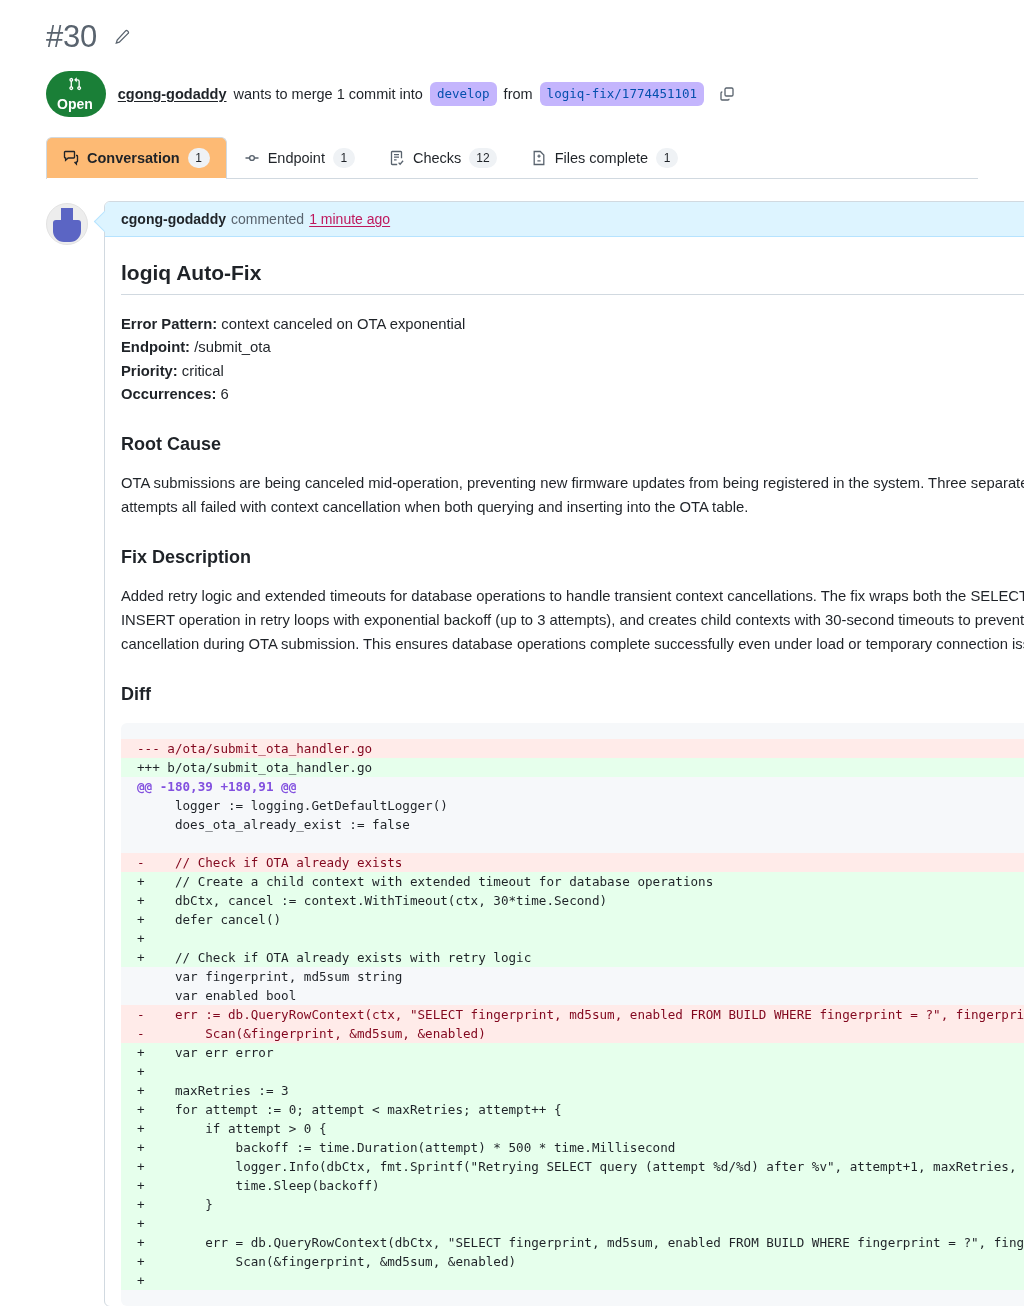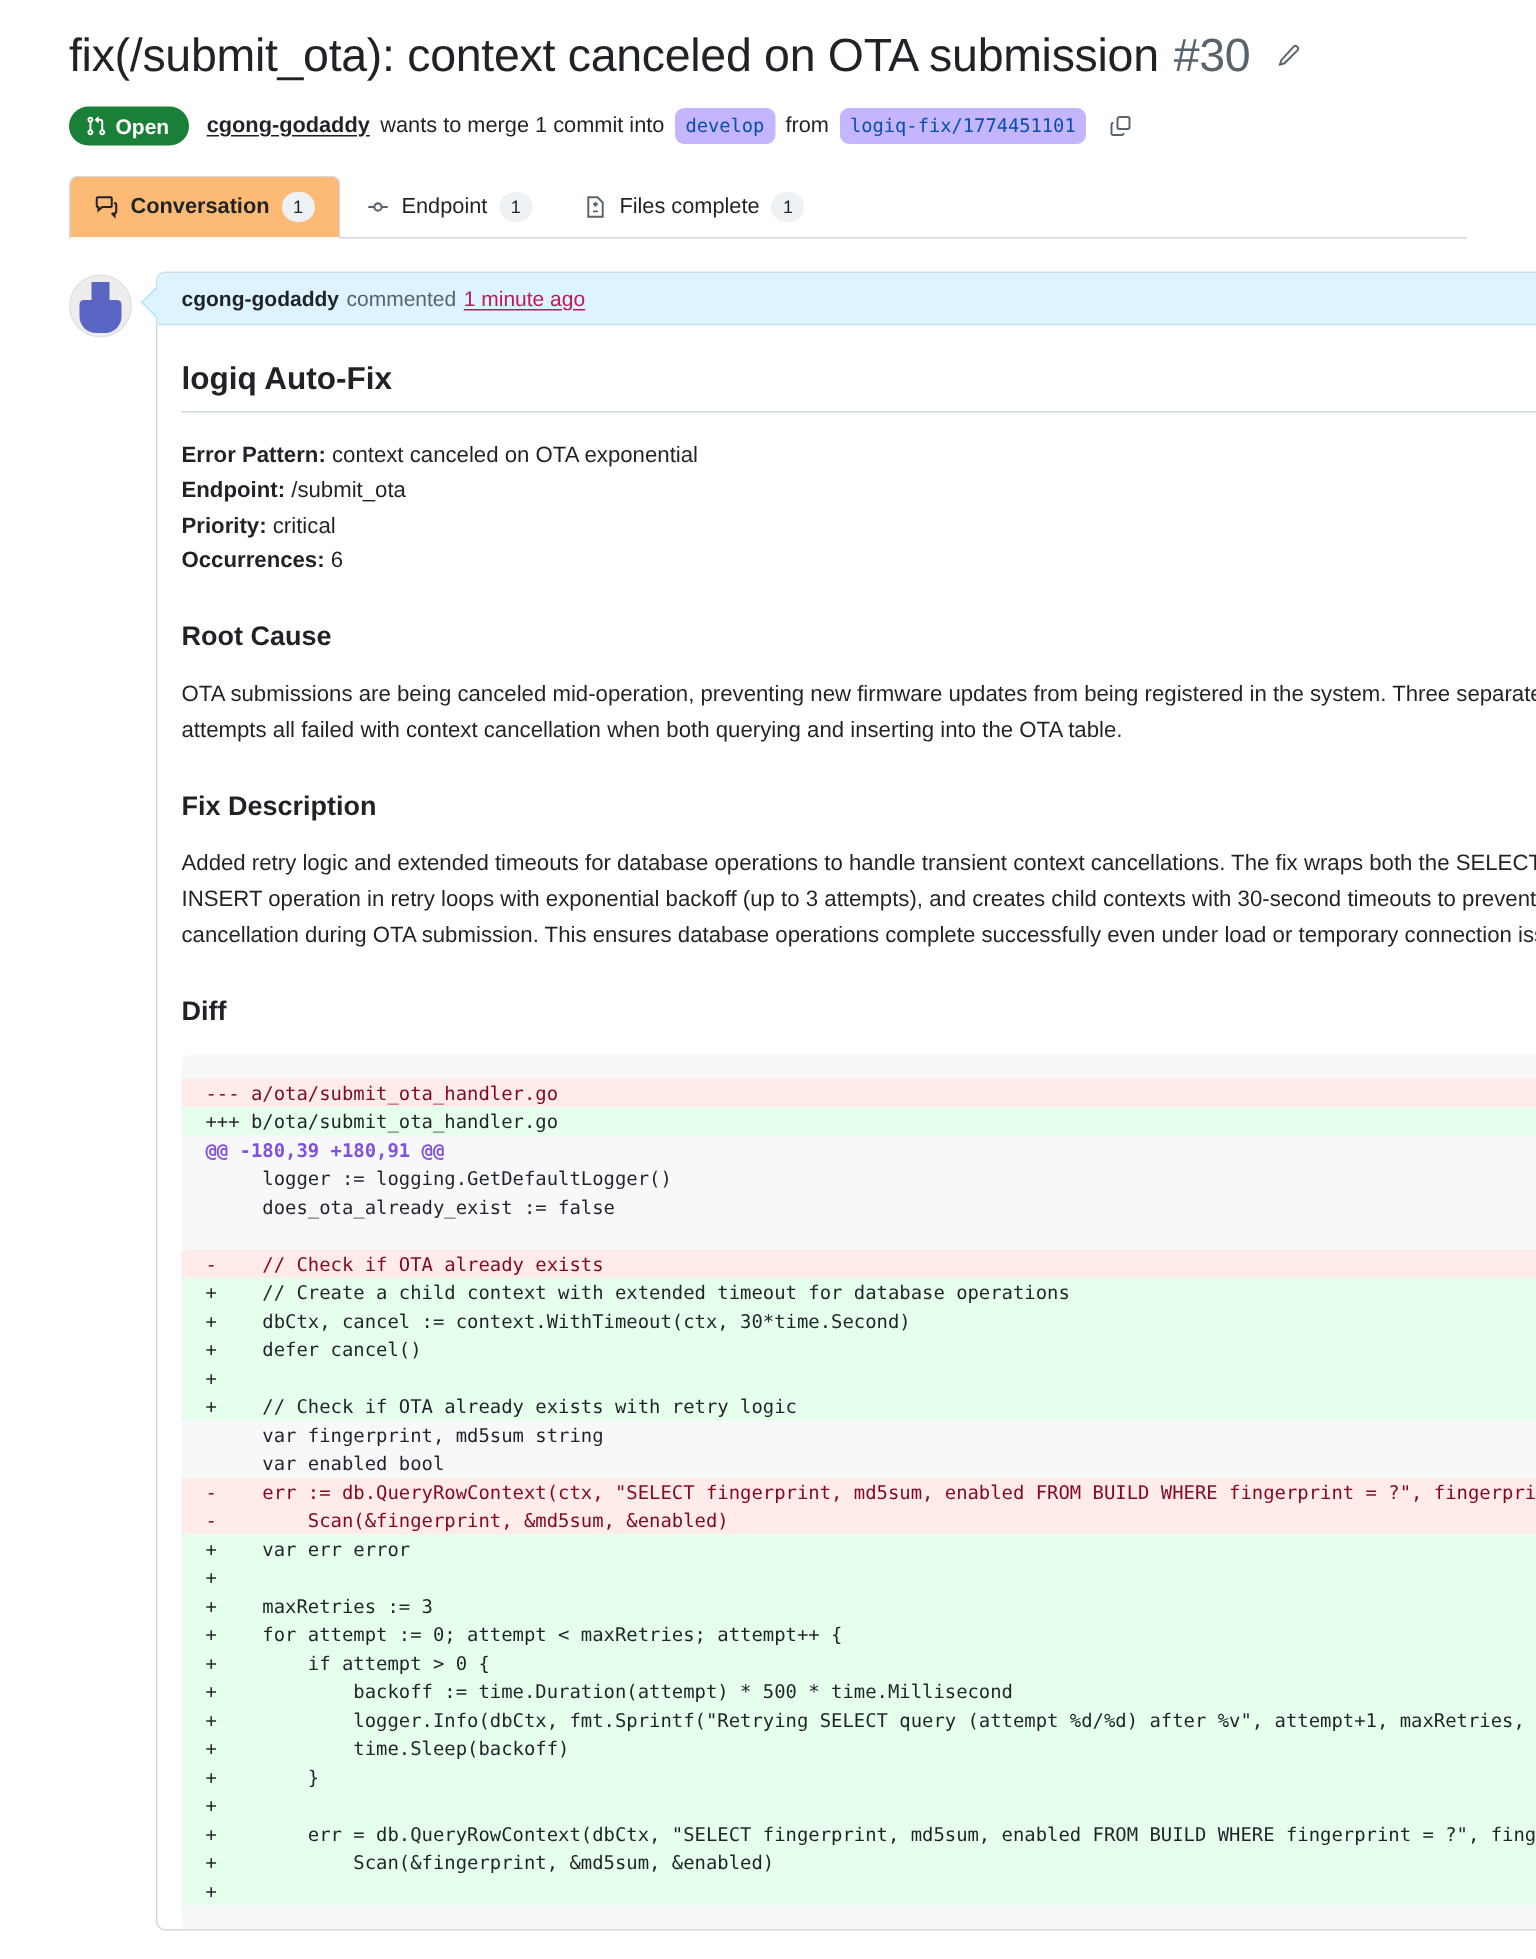--- a/index.html
+++ b/index.html
@@ -32,20 +32,21 @@
     display: flex; align-items: center; gap: 7px;
     margin-top: 14px; font-size: 14.5px; color: #59636e;
     flex-wrap: nowrap;
   }
   .state-badge {
     display: inline-flex; align-items: center; gap: 6px;
     background: #1a7f37; color: #ffffff;
     border-radius: 2em; padding: 6px 13px 6px 11px;
     font-size: 14px; font-weight: 600; line-height: 1;
     white-space: nowrap;
+    flex-direction: column;
   }
   .state-badge svg { display: block; }
   .author-link {
     color: #1f2328; font-weight: 600; text-decoration: underline;
     text-underline-offset: 2px; cursor: pointer; margin-left: 5px;
   }
   .sub-text { color: #1f2328; }
   .branch-chip {
     background: #c4b5fd; color: #0550ae;
     border-radius: 6px; padding: 3px 7px;
@@ -168,21 +169,20 @@
   pre.diff .ln.add  { background: #e6ffec; color: #1f2328; }
   pre.diff .ln.hunk { color: #8250df; font-weight: 600; }
   pre.diff .ln.ctx  { color: #1f2328; }
 </style>
 </head>
 <body>
 <div class="page">
 
   <div class="pr-header">
     <div class="pr-title-row">
-      <span class="pr-title">fix(/submit_ota): context canceled on OTA submission</span>
       <span class="pr-number">#30</span>
       <span class="edit-pencil">
         <svg width="16" height="16" viewBox="0 0 16 16" fill="none" stroke="currentColor" stroke-width="1.3">
           <path d="M11.6 1.9a1.3 1.3 0 0 1 1.9 0l.6.6a1.3 1.3 0 0 1 0 1.9L5.3 13.2l-3 .9.9-3 8.4-9.2z"></path>
         </svg>
       </span>
     </div>
 
     <div class="pr-sub">
       <span class="state-badge">
@@ -225,20 +225,31 @@
         <span class="tab-icon">
           <svg width="16" height="16" viewBox="0 0 16 16" fill="none" stroke="currentColor" stroke-width="1.4">
             <circle cx="8" cy="8" r="2.4"></circle>
             <path d="M1.5 8h4.1M10.4 8h4.1"></path>
           </svg>
         </span>
         <span>Endpoint</span>
         <span class="counter">1</span>
       </div>
 
+      <div class="tab">
+        <span class="tab-icon">
+          <svg width="16" height="16" viewBox="0 0 16 16" fill="none" stroke="currentColor" stroke-width="1.3">
+            <path d="M12.5 8.2V2.2a.7.7 0 0 0-.7-.7H3.2a.7.7 0 0 0-.7.7v11.6a.7.7 0 0 0 .7.7h5"></path>
+            <path d="M5 4.6h5M5 7.2h5M5 9.8h2.6"></path>
+            <path d="M9.6 12.6l1.5 1.6 3-3.4"></path>
+          </svg>
+        </span>
+        <span>Checks</span>
+        <span class="counter">12</span>
+      </div>
 
       <div class="tab">
         <span class="tab-icon">
           <svg width="16" height="16" viewBox="0 0 16 16" fill="none" stroke="currentColor" stroke-width="1.3">
             <path d="M3.2 1.5h6.1l3.5 3.5v9.5H3.2z"></path>
             <path d="M8 4.6v3.2M6.4 6.2h3.2M6.4 10.9h3.2"></path>
           </svg>
         </span>
         <span>Files complete</span>
         <span class="counter">1</span>

